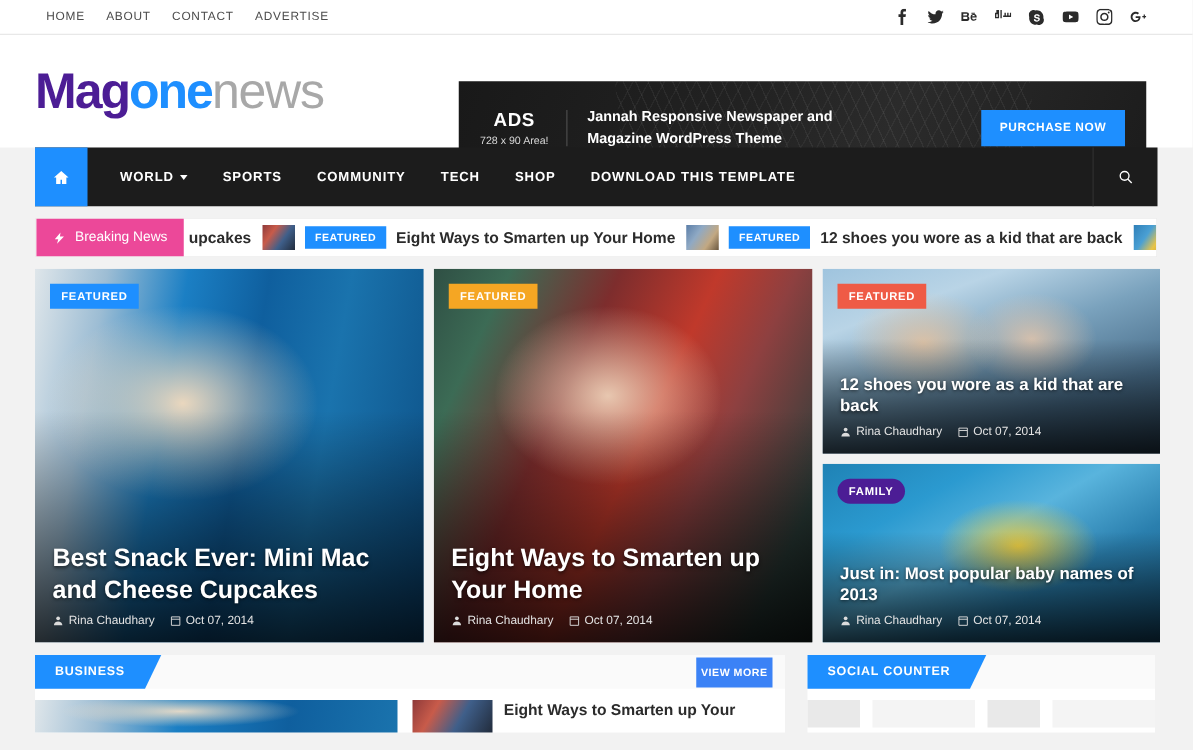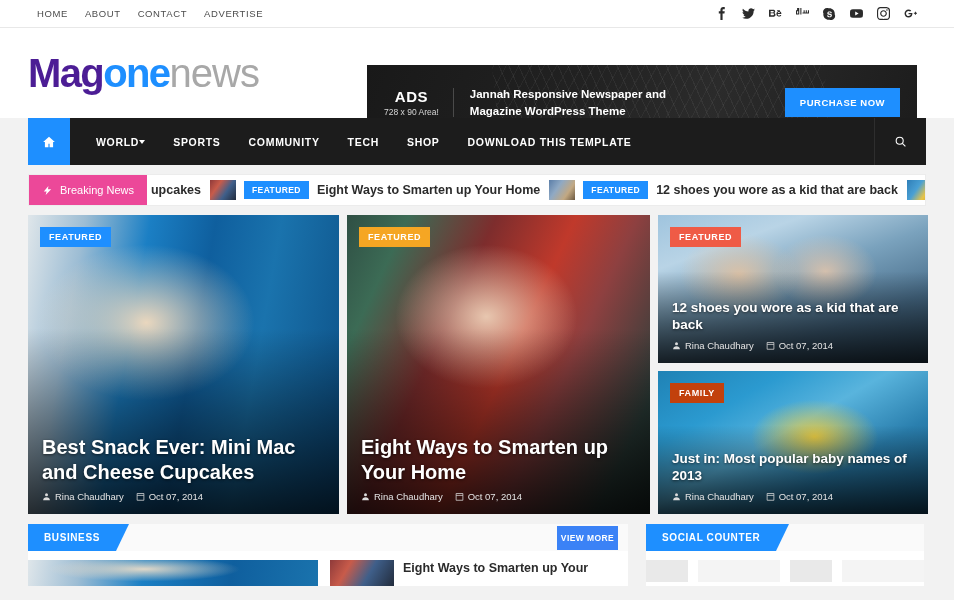--- a/index.html
+++ b/index.html
@@ -65,21 +65,21 @@
     display: flex; align-items: stretch; position: relative;
   }
   .nav-home {
     width: 42px; background: #1e8fff; display: flex; align-items: center; justify-content: center;
   }
   .nav-home svg { width: 14px; height: 14px; fill: #fff; }
   .nav-items { display: flex; align-items: center; padding-left: 12px; }
   .nav-items a {
     color: #fff; font-size: 10.5px; font-weight: 700; letter-spacing: .7px;
     text-transform: uppercase; text-decoration: none; padding: 0 14px;
-    display: flex; align-items: center; height: 100%;
+    display: flex; align-items: center; gap: 5px; height: 100%;
   }
   .caret { width: 0; height: 0; border-left: 3.5px solid transparent;
            border-right: 3.5px solid transparent; border-top: 4px solid #fff; }
   .nav-search {
     margin-left: auto; width: 52px; border-left: 1px solid #2e2e2e;
     display: flex; align-items: center; justify-content: center;
   }
   .nav-search svg { width: 13px; height: 13px; fill: none; stroke: #fff; stroke-width: 2; }
 
   
@@ -344,21 +344,21 @@
           </span>
         </div>
       </div>
     </div>
 
     <div class="card small">
       <div class="card-img" style="background:
              radial-gradient(ellipse 38% 42% at 58% 46%, rgba(240,205,60,.95) 0%, rgba(225,185,45,0) 62%),
              linear-gradient(150deg,#1f82b5 0%,#2b9ad0 25%,#59b4dd 45%,#2a7fae 68%,#17567d 100%);"></div>
       <div class="shade"></div>
-      <div class="badge" style="background:#c2410c;">FAMILY</div>
+      <div class="badge" style="background:#4c1d95;border-radius:10px;">FAMILY</div>
       <div class="card-body">
         <div class="card-title">Just in: Most popular baby names of 2013</div>
         <div class="meta">
           <span>
             <svg viewBox="0 0 24 24">
                 <circle cx="12" cy="7" r="4"></circle>
                 <path d="M3 22c0-5 4-8 9-8s9 3 9 8z"></path>
               </svg>
             <i style="font-style:normal">Rina Chaudhary</i>
           </span>

